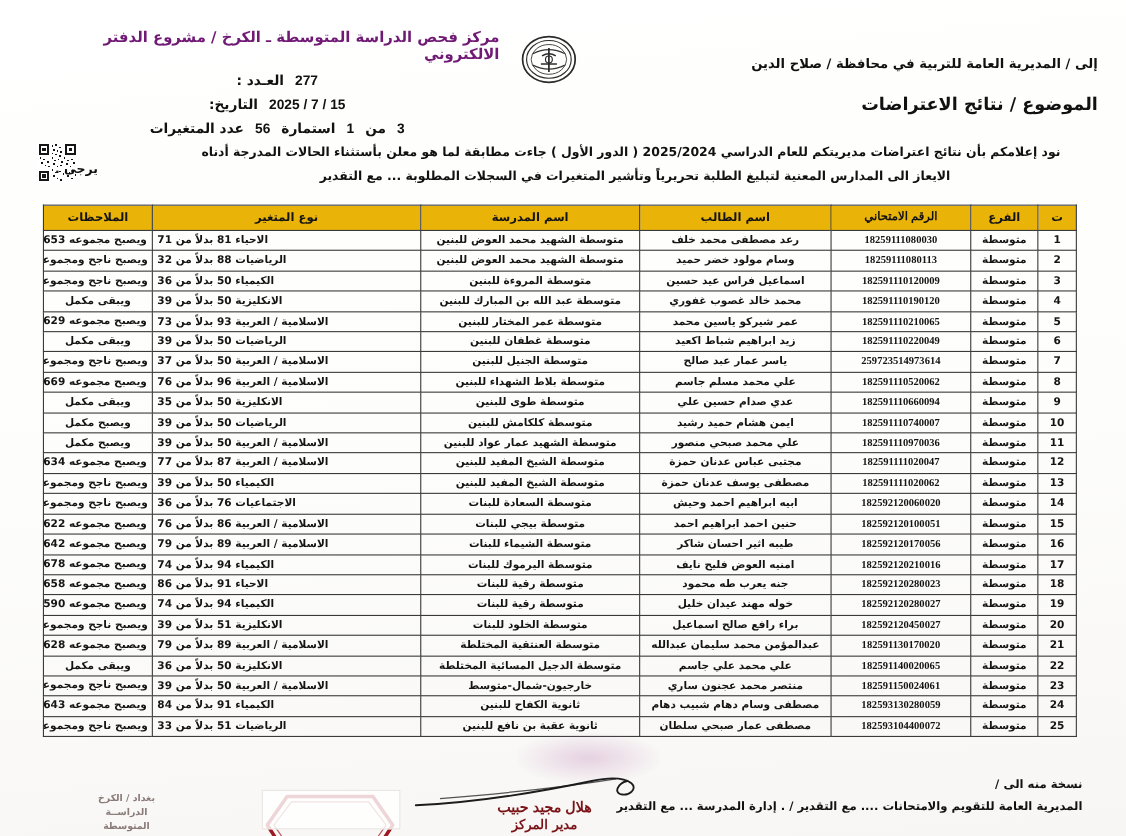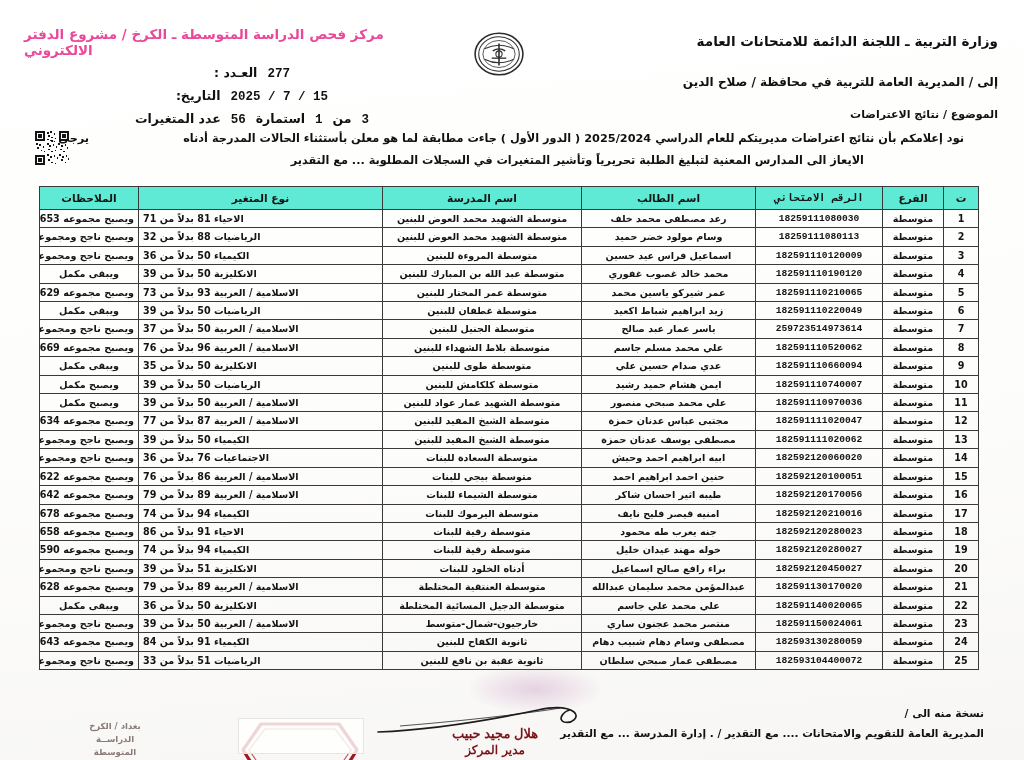--- a/index.html
+++ b/index.html
@@ -44,47 +44,47 @@
     font-weight: bold;
     color: #111;
     line-height: 1.75;
   }
   .hdr-right .line2 {
     margin-top: 18px;
     font-size: 12px;
   }
   .hdr-right .line3 {
     margin-top: 12px;
-    font-size: 11px;
+    font-size: 16px;
   }
 
   .hdr-left {
     position: absolute;
     top: 4px;
     left: 6px;
     width: 430px;
     text-align: left;
     direction: rtl;
   }
   .hdr-left .center-title {
     font-size: 13.5px;
     font-weight: bold;
-    color: #ec4899;
-    text-align: left;
+    color: #701a75;
+    text-align: right;
     letter-spacing: -0.2px;
   }
   .kv {
     margin-top: 7px;
     font-size: 12.5px;
     font-weight: bold;
     color: #111;
     text-align: center;
     padding-left: 26px;
   }
-  .kv .num { font-family: Liberation Mono, monospace; }
+  .kv .num { font-family: Liberation Sans, sans-serif; }
   .kv-row {
     display: flex;
     justify-content: center;
     gap: 10px;
     align-items: baseline;
   }
 
   .emblem {
     position: absolute;
     top: 6px;
@@ -113,21 +113,21 @@
     color: #111;
     line-height: 1.95;
     text-align: right;
     direction: rtl;
   }
   .intro .l1 { padding-right: 30px; position: relative; }
   .intro .l2 { padding-right: 130px; }
   .intro .pls {
     position: absolute;
     left: 20px;
-    top: 0;
+    top: 15px;
   }
 
   
   .tbl-wrap {
     position: absolute;
     top: 186px;
     right: 45px;
     left: 39px;
   }
   table.doc {
@@ -145,26 +145,26 @@
     height: 17.4px;
     line-height: 17.4px;
     overflow: hidden;
     white-space: nowrap;
   }
   table.doc th {
     height: 22px;
     line-height: 22px;
     font-size: 10.6px;
     text-align: center;
-    background: #5eead4;
+    background: #eab308;
   }
   
   .c-idx  { width: 26px;  text-align: center; }
   .c-br   { width: 52px;  text-align: center; }
-  .c-exam { width: 118px; text-align: center; font-family: Liberation Mono, monospace; font-size:10.2px;margin-top:48px;}
+  .c-exam { width: 118px; text-align: center; font-family: Liberation Serif, serif; font-size:10.2px;margin-top:48px;}
   .c-name { width: 165px; text-align: center; }
   .c-sch  { width: 190px; text-align: center; }
   .c-chg  { width: 235px; text-align: left; padding-left: 10px; }
   .c-note { width: auto;  text-align: center; }
 
   
   .footer {
     position: absolute;
     top: 660px;
     right: 40px;
@@ -254,21 +254,20 @@
 </style>
 </head>
 <body>
 
 <div id="page">
   <div id="paper-tint"></div>
 
   <div class="header">
 
     <div class="hdr-right">
-      <div>وزارة التربية ـ اللجنة الدائمة للامتحانات العامة</div>
       <div class="line2">إلى / المديرية العامة للتربية في محافظة / صلاح الدين</div>
       <div class="line3">الموضوع / نتائج الاعتراضات</div>
     </div>
 
     <div class="emblem">
       <svg viewBox="0 0 100 100" width="52" height="52" aria-hidden="true">
         <ellipse cx="50" cy="50" rx="46" ry="40" fill="none" stroke="#2b2b2b" stroke-width="3"></ellipse>
         <ellipse cx="50" cy="50" rx="39" ry="33" fill="none" stroke="#2b2b2b" stroke-width="2"></ellipse>
         <ellipse cx="50" cy="50" rx="31" ry="26" fill="none" stroke="#3a3a3a" stroke-width="1.6"></ellipse>
         <path d="M22 40 Q50 26 78 40" fill="none" stroke="#333" stroke-width="2"></path>
@@ -531,21 +530,21 @@
             <td class="c-exam">182592120170056</td>
             <td class="c-name">طيبه اثير احسان شاكر</td>
             <td class="c-sch">متوسطة الشيماء للبنات</td>
             <td class="c-chg">الاسلامية / العربية 89 بدلاً من 79</td>
             <td class="c-note">ويصبح مجموعه 642 بدلاً من 632</td>
           </tr>
           <tr>
             <td class="c-idx">17</td>
             <td class="c-br">متوسطة</td>
             <td class="c-exam">182592120210016</td>
-            <td class="c-name">امنيه قيصر فليح نايف</td>
+            <td class="c-name">امنيه العوض فليح نايف</td>
             <td class="c-sch">متوسطة اليرموك للبنات</td>
             <td class="c-chg">الكيمياء 94 بدلاً من 74</td>
             <td class="c-note">ويصبح مجموعه 678 بدلاً من 658</td>
           </tr>
           <tr>
             <td class="c-idx">18</td>
             <td class="c-br">متوسطة</td>
             <td class="c-exam">182592120280023</td>
             <td class="c-name">جنه يعرب طه محمود</td>
             <td class="c-sch">متوسطة رقية للبنات</td>
@@ -559,21 +558,21 @@
             <td class="c-name">خوله مهند عيدان خليل</td>
             <td class="c-sch">متوسطة رقية للبنات</td>
             <td class="c-chg">الكيمياء 94 بدلاً من 74</td>
             <td class="c-note">ويصبح مجموعه 590 بدلاً من 570</td>
           </tr>
           <tr>
             <td class="c-idx">20</td>
             <td class="c-br">متوسطة</td>
             <td class="c-exam">182592120450027</td>
             <td class="c-name">براء رافع صالح اسماعيل</td>
-            <td class="c-sch">أدناه الخلود للبنات</td>
+            <td class="c-sch">متوسطة الخلود للبنات</td>
             <td class="c-chg">الانكليزية 51 بدلاً من 39</td>
             <td class="c-note">ويصبح ناجح ومجموعه 376</td>
           </tr>
           <tr>
             <td class="c-idx">21</td>
             <td class="c-br">متوسطة</td>
             <td class="c-exam">182591130170020</td>
             <td class="c-name">عبدالمؤمن محمد سليمان عبدالله</td>
             <td class="c-sch">متوسطة العنتقية المختلطة</td>
             <td class="c-chg">الاسلامية / العربية 89 بدلاً من 79</td>

